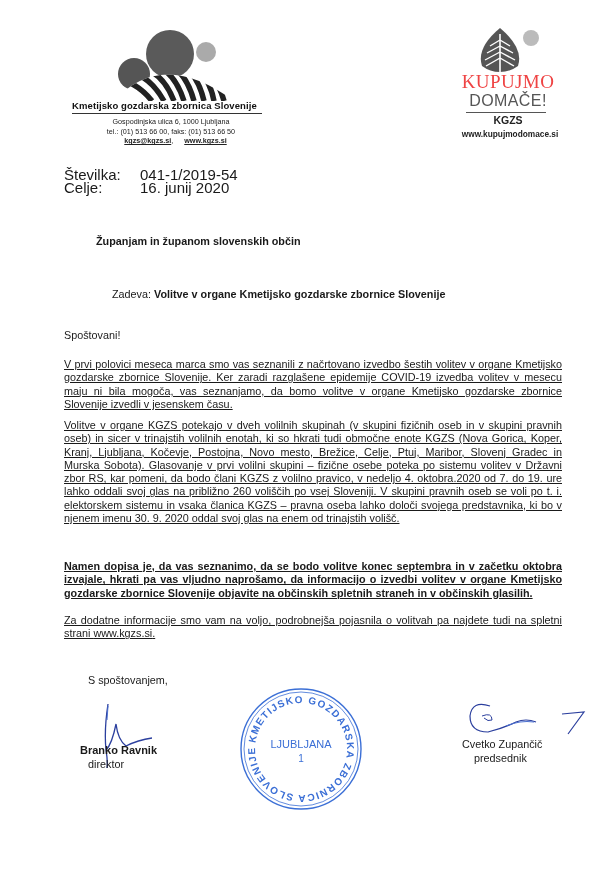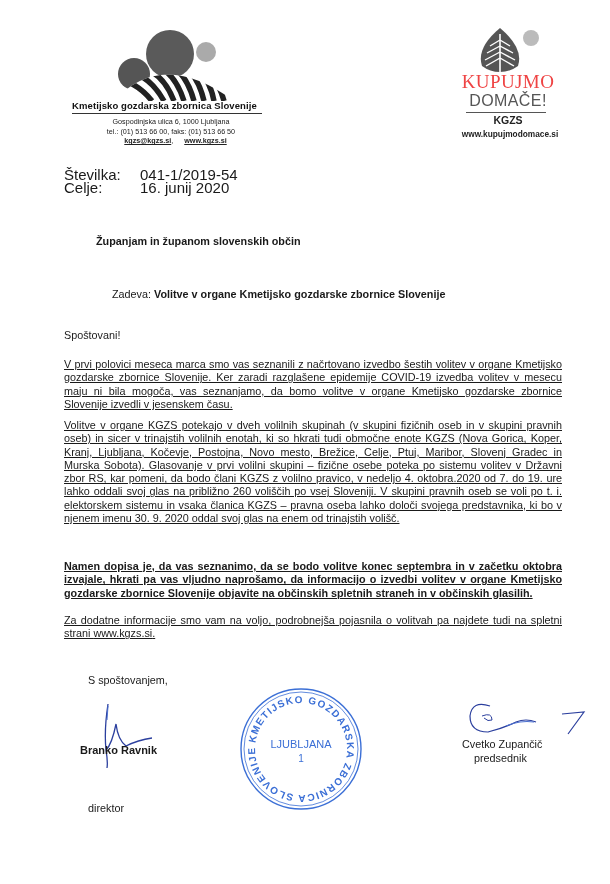--- a/index.html
+++ b/index.html
@@ -26,21 +26,21 @@
   .subject b { font-weight:bold; }
   .greeting { left:64px; top:329px; font-size:10.8px; }
   .para { left:64px; width:498px; font-size:10.8px; line-height:13.3px; text-align:justify;text-decoration:underline; }
   .p1 { top:358px; }
   .p2 { top:419px; }
   .p3 { top:560px; font-weight:bold; }
   .p4 { top:614px; }
   .link { text-decoration:underline; }
   .closing { left:64px; top:674px; font-size:10.8px;margin-left:24px; }
   .sig-left-name { left:80px; top:744px; font-size:11px;font-weight:bold; }
-  .sig-left-title { left:88px; top:758px; font-size:10.8px;margin-top:44px; }
+  .sig-left-title { left:88px; top:758px; font-size:10.8px; }
   .sig-right-name { left:462px; top:738px; font-size:10.8px; }
   .sig-right-title { left:474px; top:752px; font-size:10.8px; }
   .stamp { left:238px; top:686px; width:126px; height:126px; }
   .sig-svg-left { left:90px; top:700px; }
   .sig-svg-right { left:462px; top:698px; }
 </style>
 </head>
 <body>
 
 <div class="abs logo-left">

